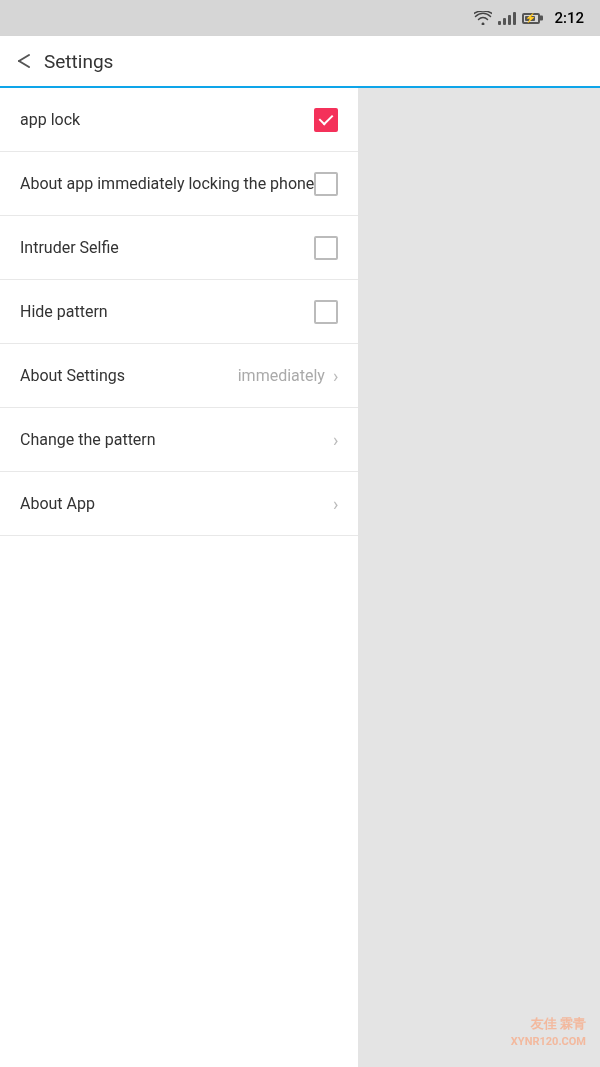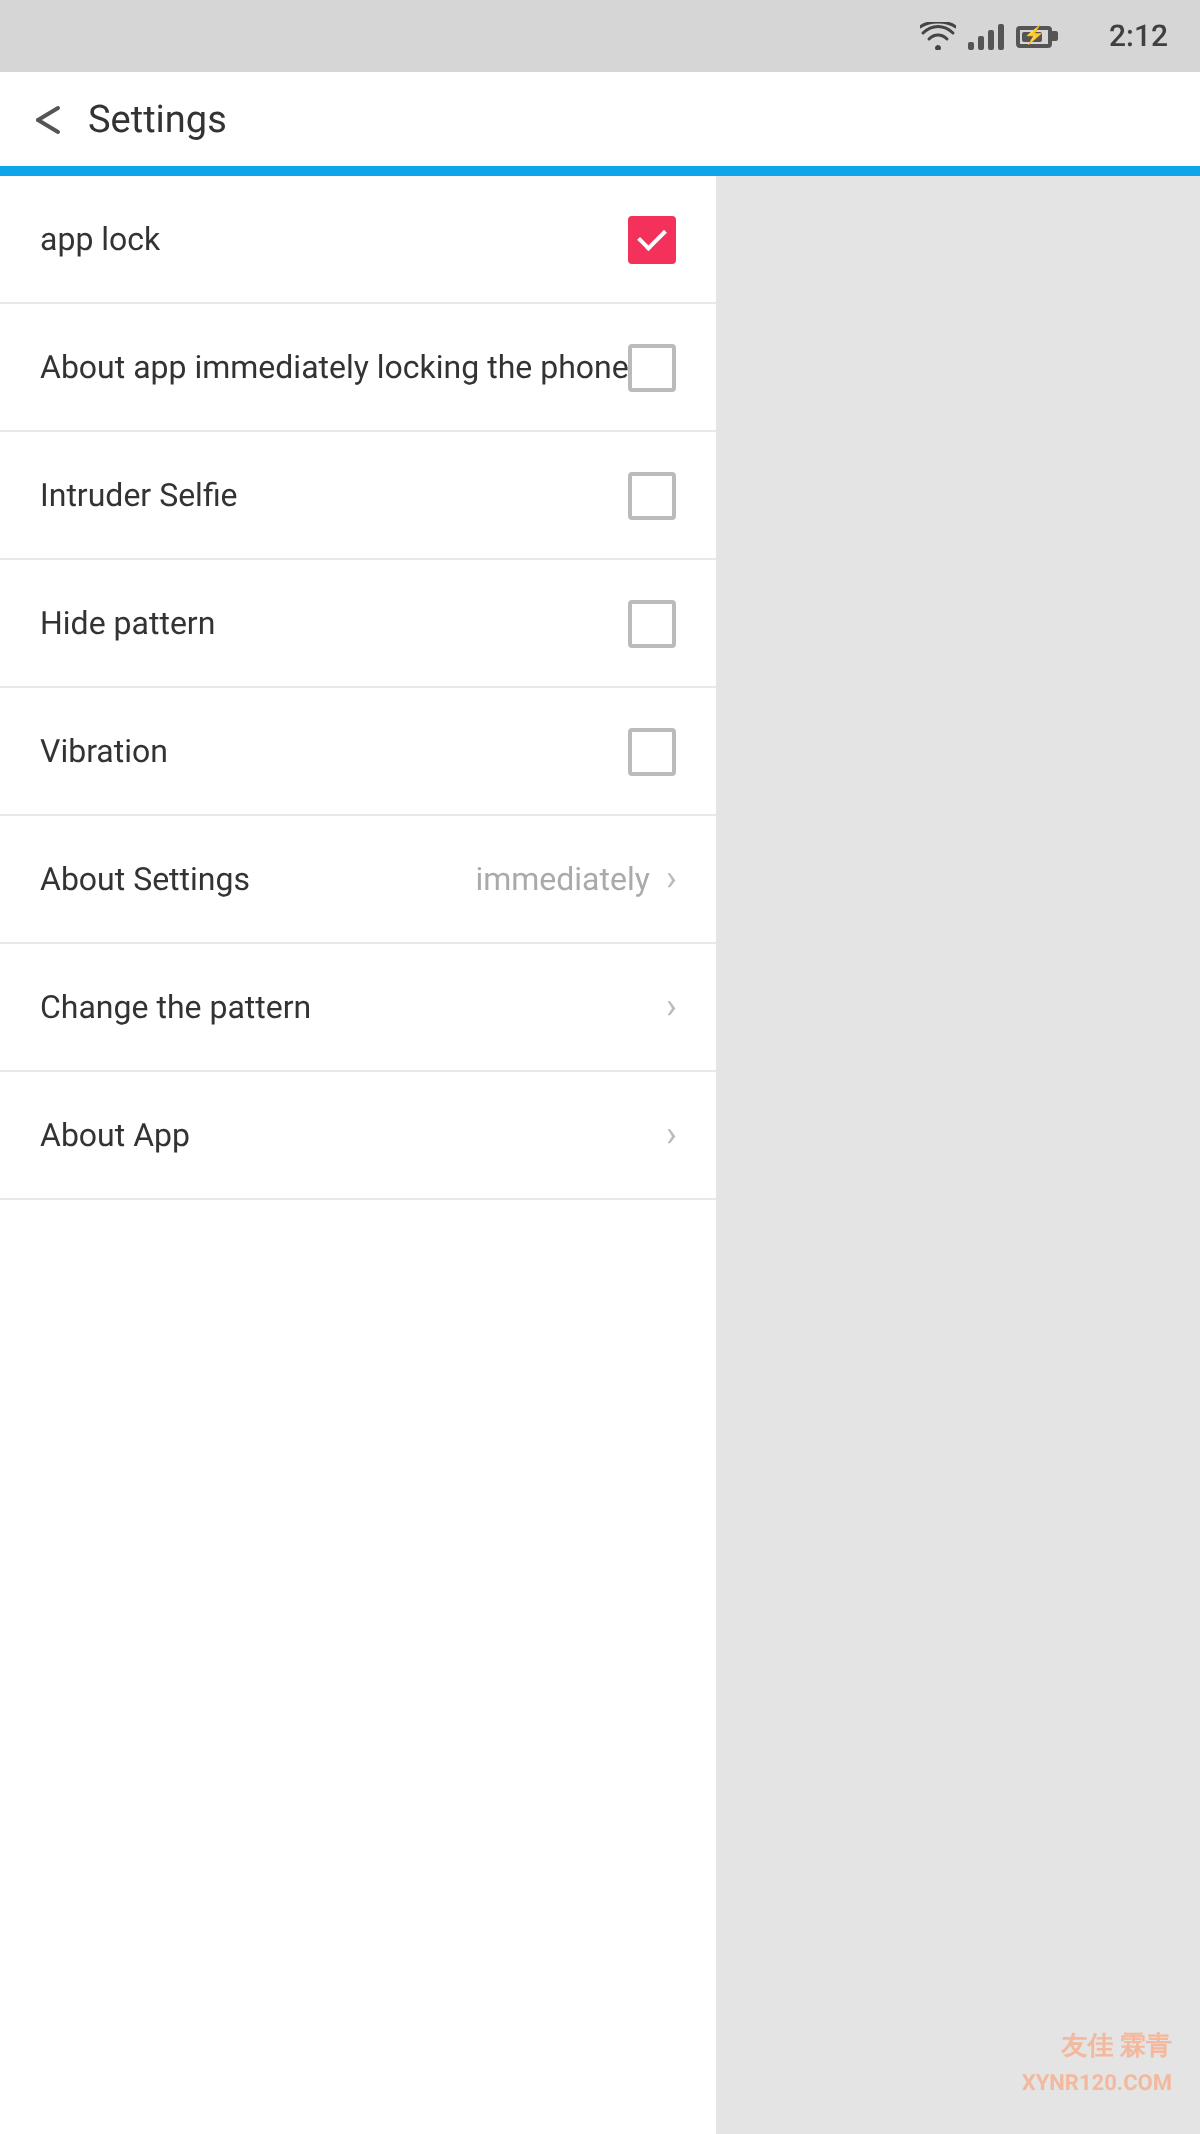--- a/index.html
+++ b/index.html
@@ -29,33 +29,33 @@
 
     .status-icons {
       display: flex;
       align-items: center;
       gap: 6px;
     }
 
     .status-time {
       font-size: 15px;
       font-weight: 500;
-      color: #404040;
-      margin-left: 22px;
+      color: #000000;
+      margin-left: 8px;
     }
 
     
     .toolbar {
       width: 100%;
       height: 52px;
       background: #fff;
       display: flex;
       align-items: center;
       padding: 0 14px;
-      border-bottom: 5px solid #0ea5e9;
+      border-bottom: 2px solid #0ea5e9;
       box-shadow: 0 1px 2px rgba(0,0,0,0.08);
     }
 
     .toolbar-back {
       display: flex;
       align-items: center;
       margin-right: 10px;
       cursor: pointer;
       color: #555;
       font-size: 18px;
@@ -286,26 +286,20 @@
           <div class="checkbox"></div>
         </div>
       </div>
       <div class="settings-item">
         <span class="item-label">Hide pattern</span>
         <div class="item-right">
           <div class="checkbox"></div>
         </div>
       </div>
       <div class="settings-item">
-        <span class="item-label">Vibration</span>
-        <div class="item-right">
-          <div class="checkbox"></div>
-        </div>
-      </div>
-      <div class="settings-item">
         <span class="item-label">About Settings</span>
         <div class="item-right">
           <span class="item-value">immediately</span>
           <span class="chevron">›</span>
         </div>
       </div>
       <div class="settings-item">
         <span class="item-label">Change the pattern</span>
         <div class="item-right">
           <span class="chevron">›</span>

